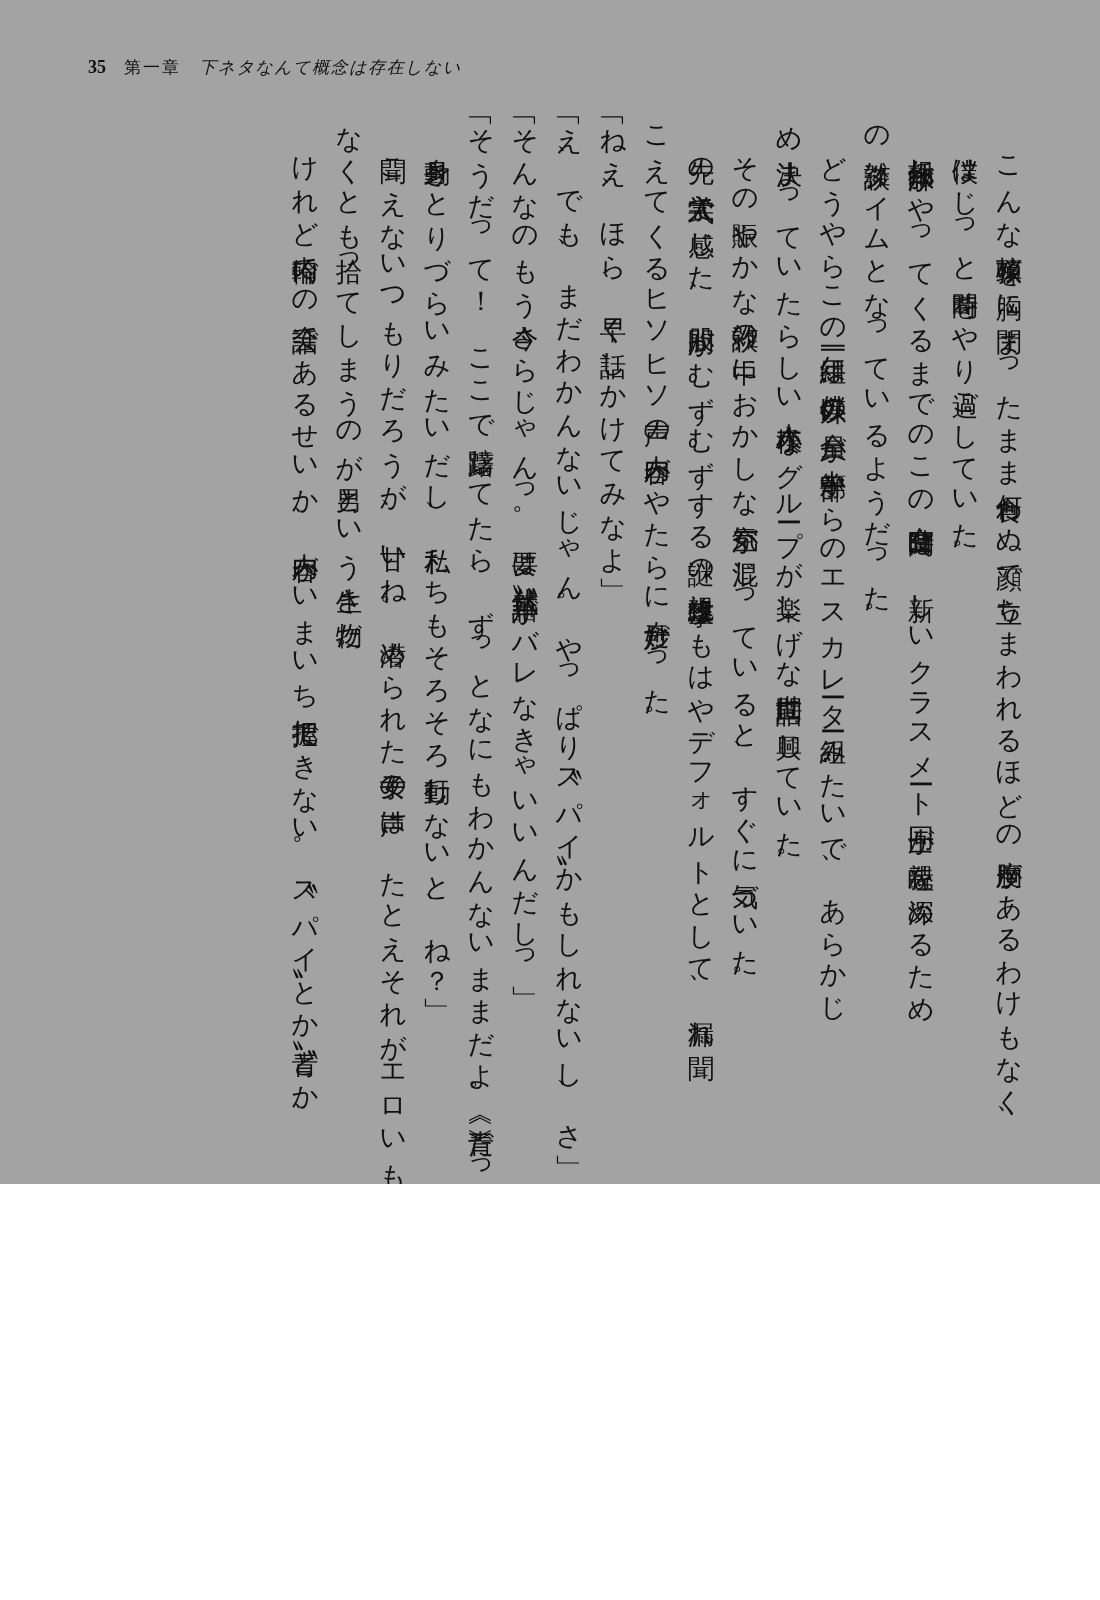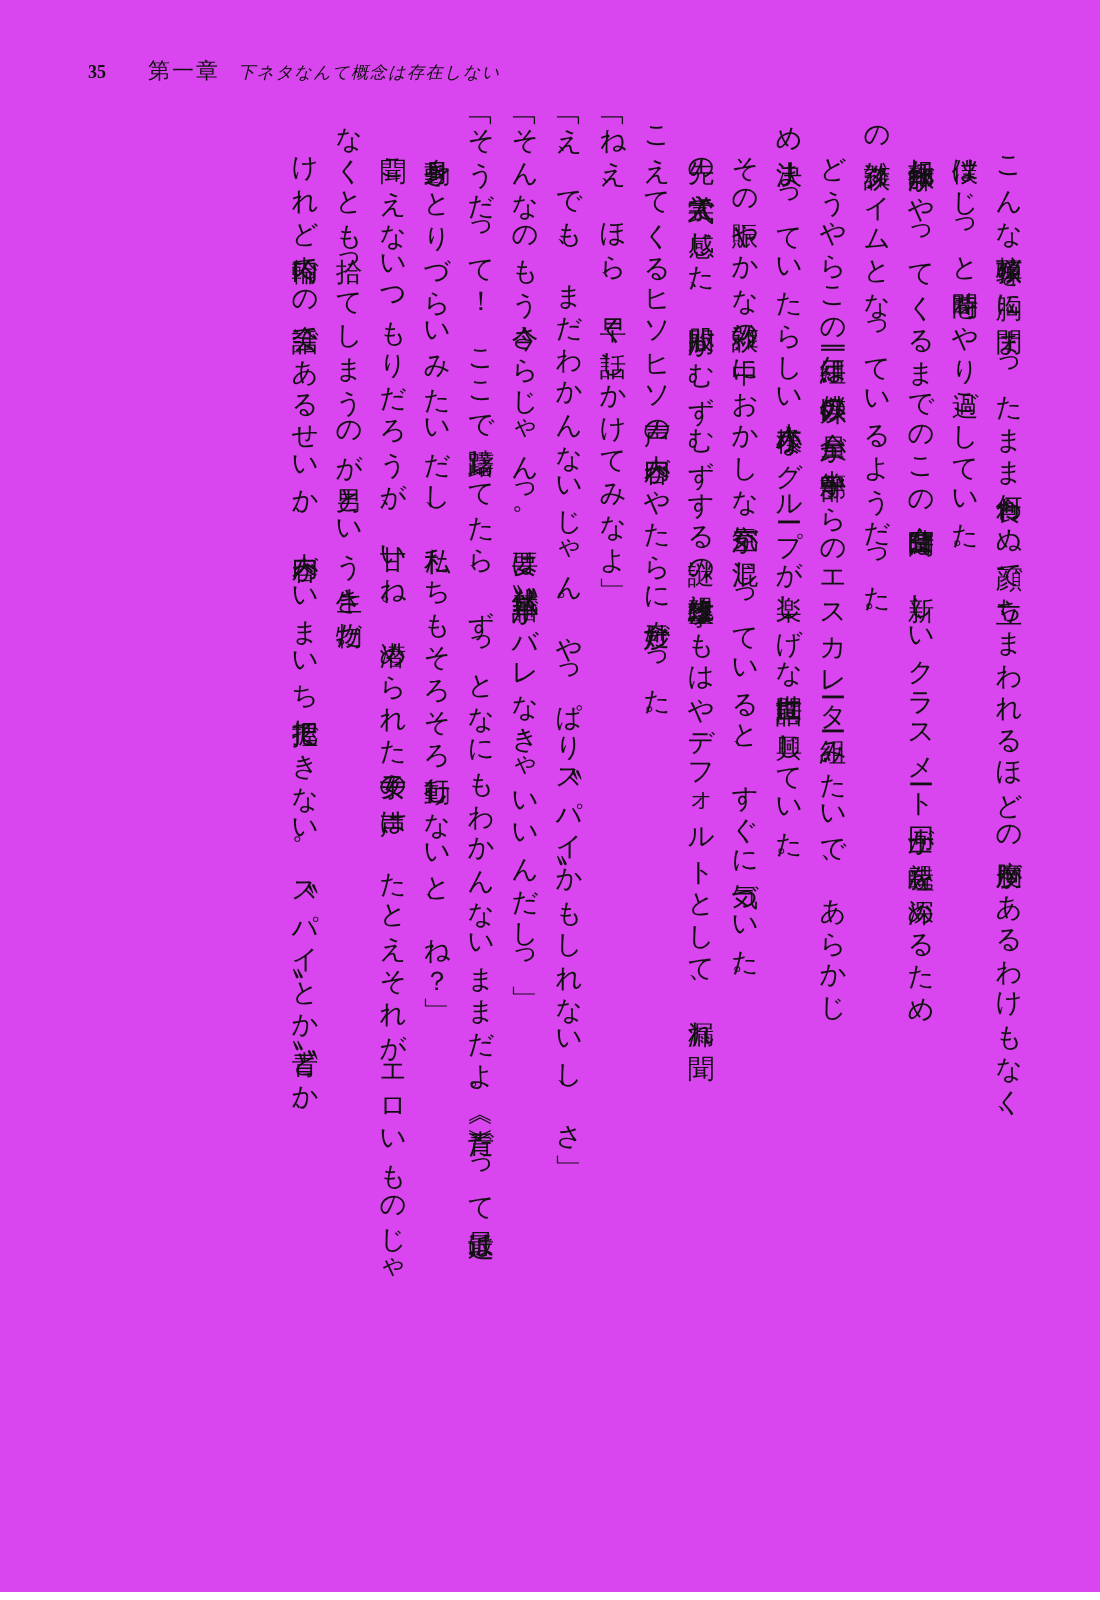--- a/index.html
+++ b/index.html
@@ -7,45 +7,44 @@
     padding: 0;
     background: #ffffff;
   }
   body {
     font-family: "Liberation Serif", "DejaVu Serif", serif;
     color: #111111;
   }
   .page {
     position: relative;
     width: 1100px;
-    height: 1592px;
-    background: #d946ef;
+    height: 1184px;
+    background: #a3a3a3;
     overflow: hidden;
   }
   
   .header {
     position: absolute;
     top: 56px;
     left: 88px;
     display: flex;
     align-items: baseline;
     gap: 18px;
     font-size: 17px;
     letter-spacing: 1px;
     white-space: nowrap;
   }
   .header .page-number {
     font-size: 18px;
     font-weight: 600;
     letter-spacing: 0;
   }
   .header .chapter-label {
-    font-size: 22px;
+    font-size: 17px;
     letter-spacing: 2px;
-    margin-left: 24px;
   }
   .header .chapter-title {
     font-size: 17px;
     letter-spacing: 1.5px;
     font-style: italic;
   }
 
   
   .body-text {
     position: absolute;

